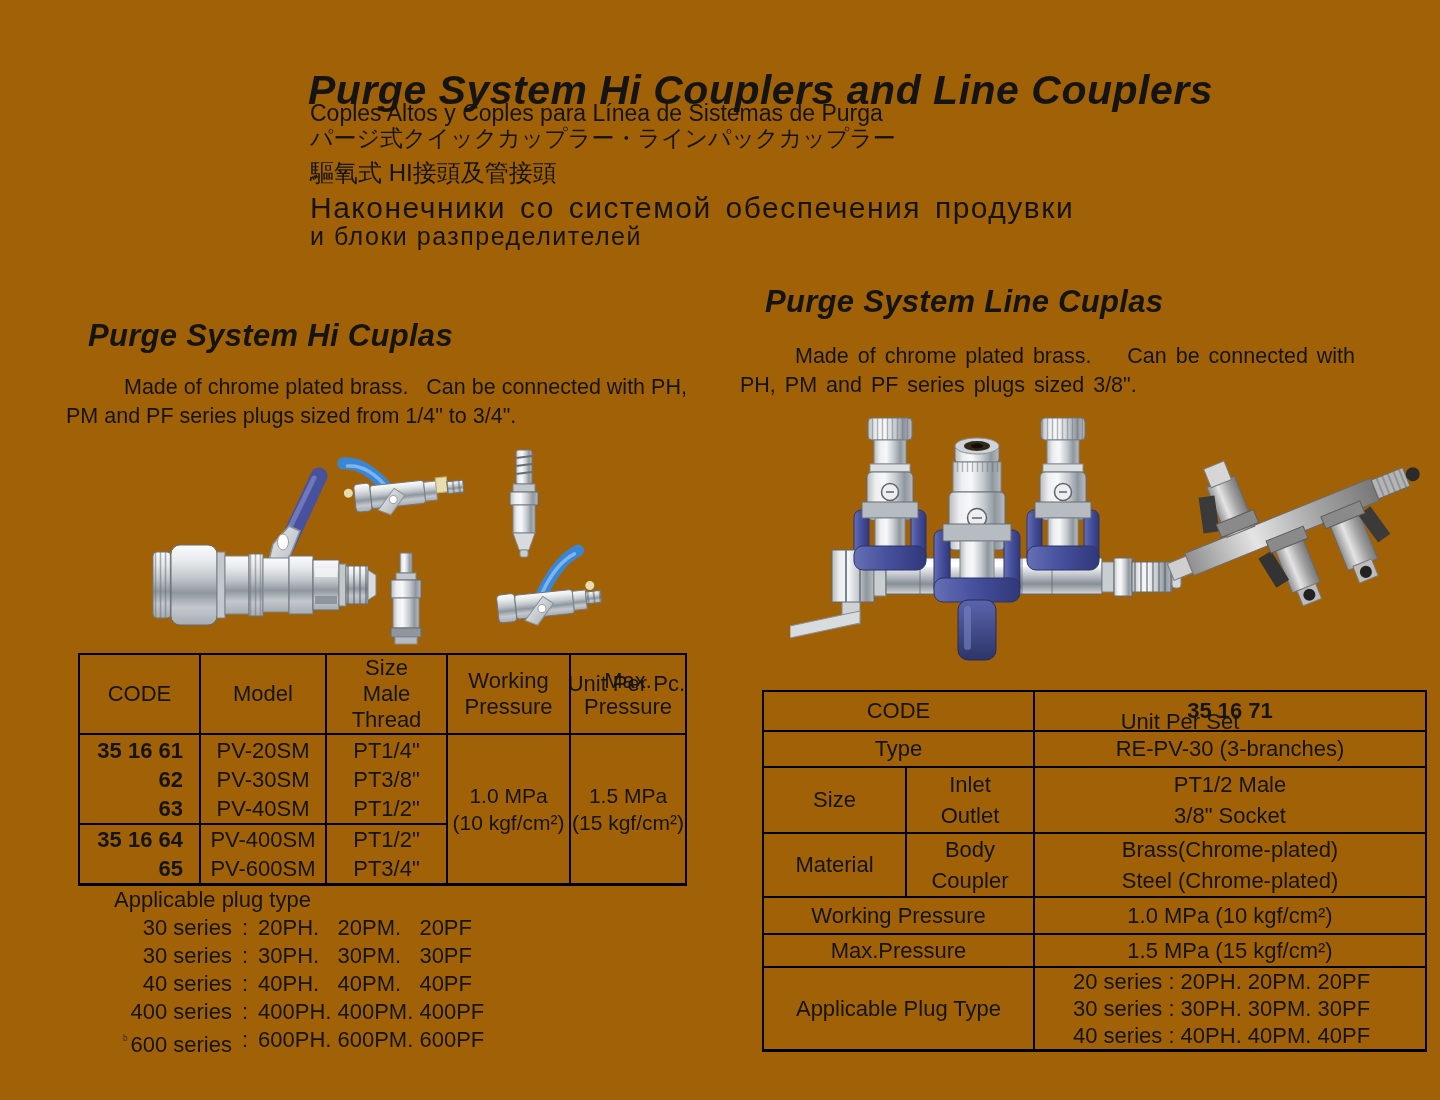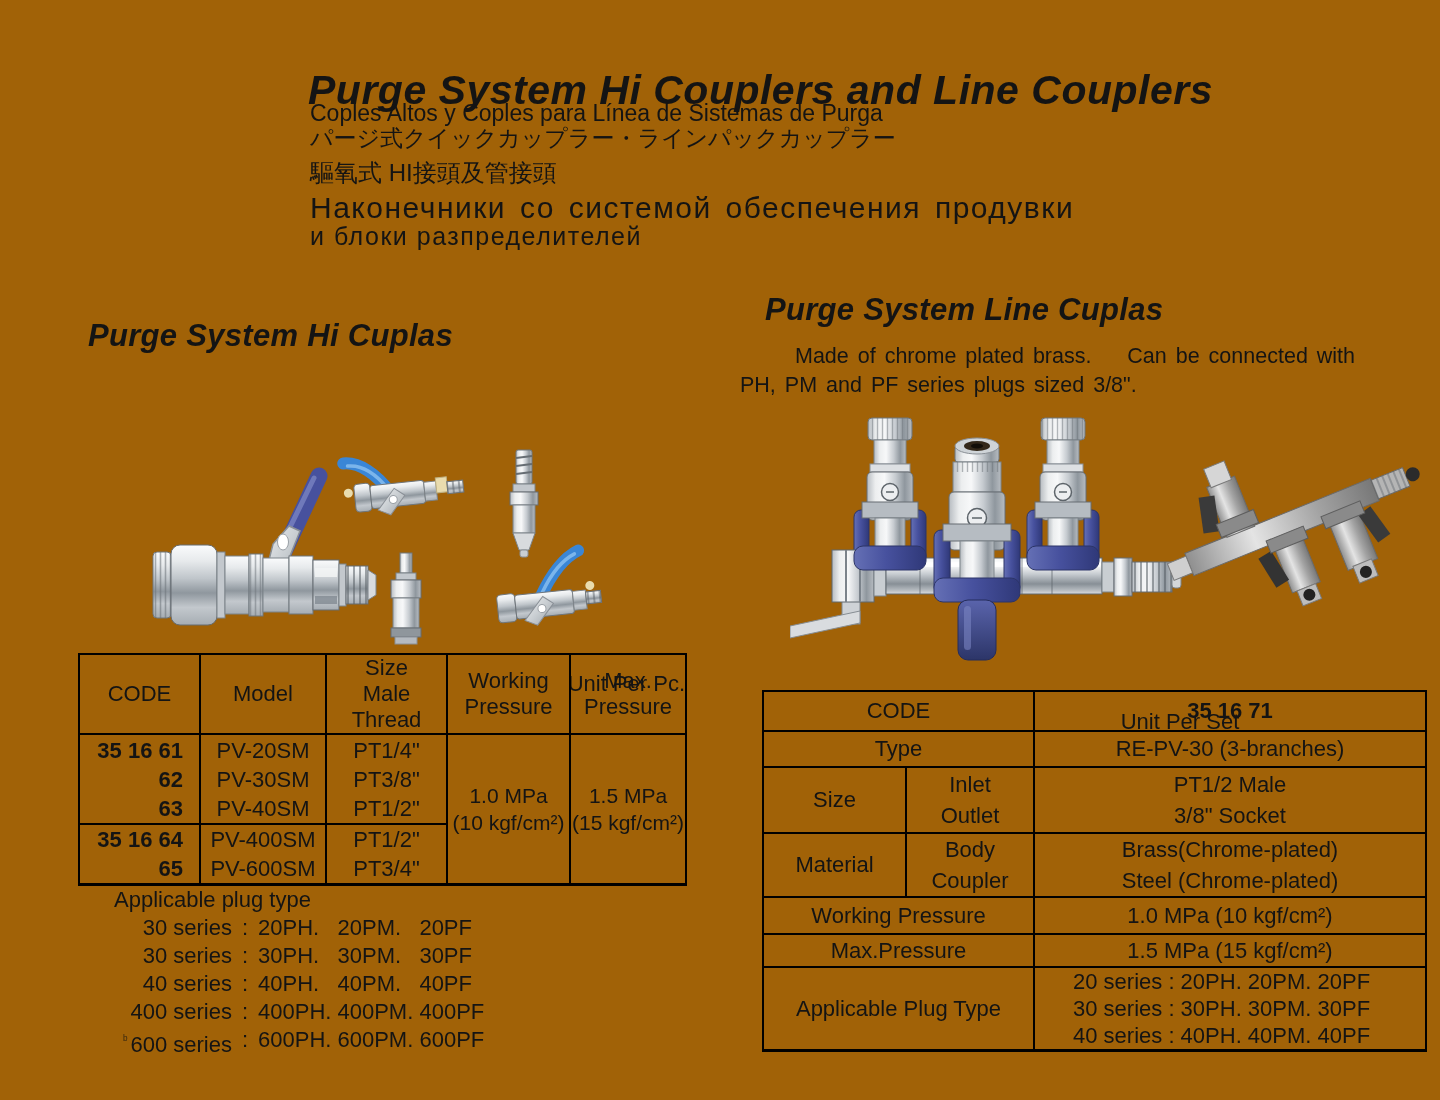--- a/index.html
+++ b/index.html
@@ -12,21 +12,21 @@
   .sub{left:310px;white-space:nowrap;}
   .sub-es{top:100px;font-size:23px;}
   .sub-ja{top:123px;font-size:23px;}
   .sub-zh{top:157px;font-size:24px;font-weight:500;}
   .sub-ru1{top:191px;font-size:30px;letter-spacing:1.5px;word-spacing:4px;}
   .sub-ru2{top:222px;font-size:25px;letter-spacing:1.5px;}
 
   
   .sec-h{font-size:31px;font-weight:bold;font-style:italic;letter-spacing:0.3px;white-space:nowrap;}
   .hi-heading{left:88px;top:292px;}
-  .line-heading{left:765px;top:266px;text-align:right;}
+  .line-heading{left:765px;top:258px;text-align:right;}
   .desc{font-size:21.5px;line-height:29px;white-space:pre;}
   .hi-desc{left:66px;top:351px;}
   .line-desc{left:740px;top:320px;word-spacing:3px;}
   .desc .l1{display:block;padding-left:58px;}
   .desc .l2{display:block;}
 
   .unit-label{font-size:22px;margin-top:47px;}
   .unit-pc{left:78px;top:624px;width:607px;text-align:right;}
   .unit-set{left:1080px;top:662px;width:200px;text-align:center;}
 
@@ -72,20 +72,21 @@
 <div class="canvas">
 
   <h1 class="abs page-title">Purge System Hi Couplers and Line Couplers</h1>
   <div class="abs sub sub-es">Coples Altos y Coples para Línea de Sistemas de Purga</div>
   <div class="abs sub sub-ja">パージ式クイックカップラー・ラインパックカップラー</div>
   <div class="abs sub sub-zh">驅氧式 HI接頭及管接頭</div>
   <div class="abs sub sub-ru1">Наконечники со системой обеспечения продувки</div>
   <div class="abs sub sub-ru2">и блоки разпределителей</div>
 
   <h2 class="abs sec-h hi-heading">Purge System Hi Cuplas</h2>
+  <p class="abs desc hi-desc"><span class="l1">Made of chrome plated brass.   Can be connected with PH,</span><span class="l2">PM and PF series plugs sized from 1/4" to 3/4".</span></p>
 
   <svg class="abs" style="left:118px;top:418px" width="600" height="232" viewBox="0 0 600 232">
     <defs>
       <linearGradient id="gV" x1="0" y1="0" x2="0" y2="1">
         <stop offset="0" stop-color="#fafbfc"></stop>
           <stop offset="0.2" stop-color="#e7eaec"></stop>
         <stop offset="0.42" stop-color="#bfc5ca"></stop>
           <stop offset="0.6" stop-color="#8f979e"></stop>
         <stop offset="0.78" stop-color="#c3c8cd"></stop>
           <stop offset="1" stop-color="#a6adb3"></stop>

